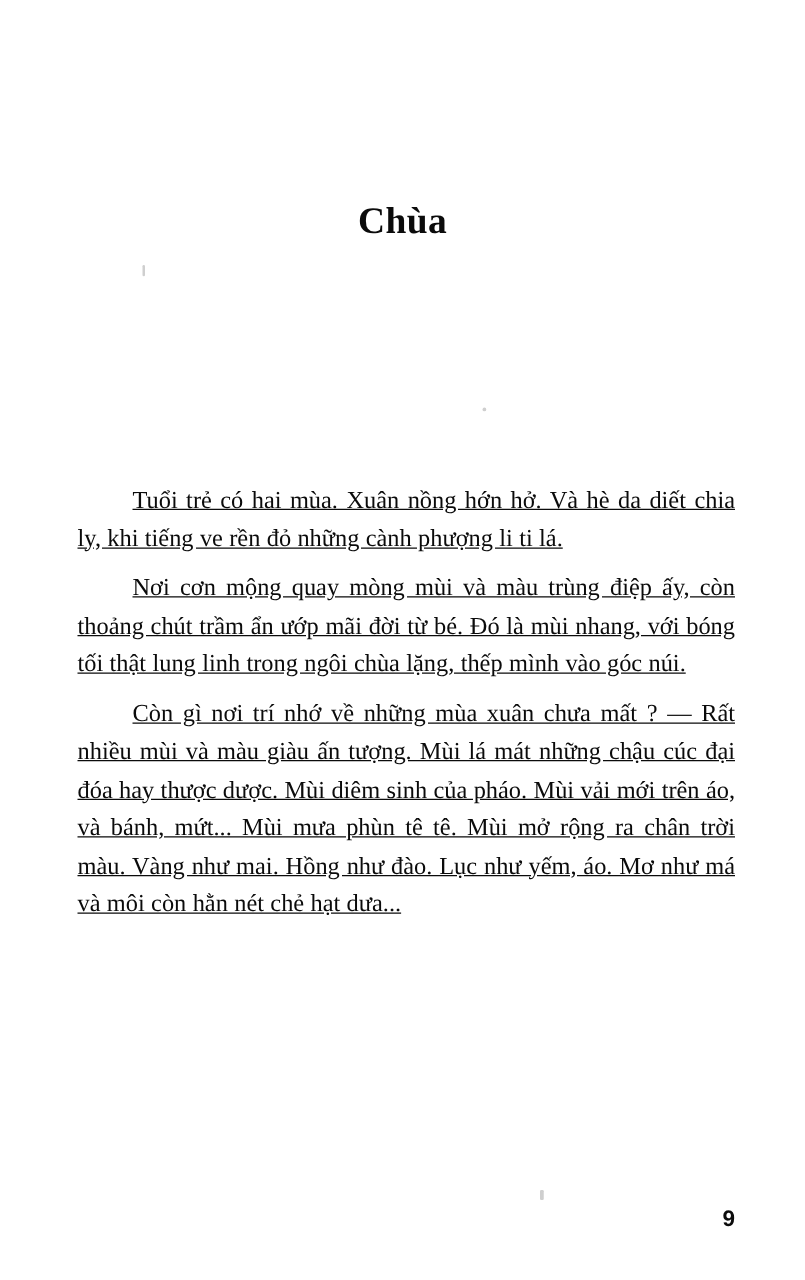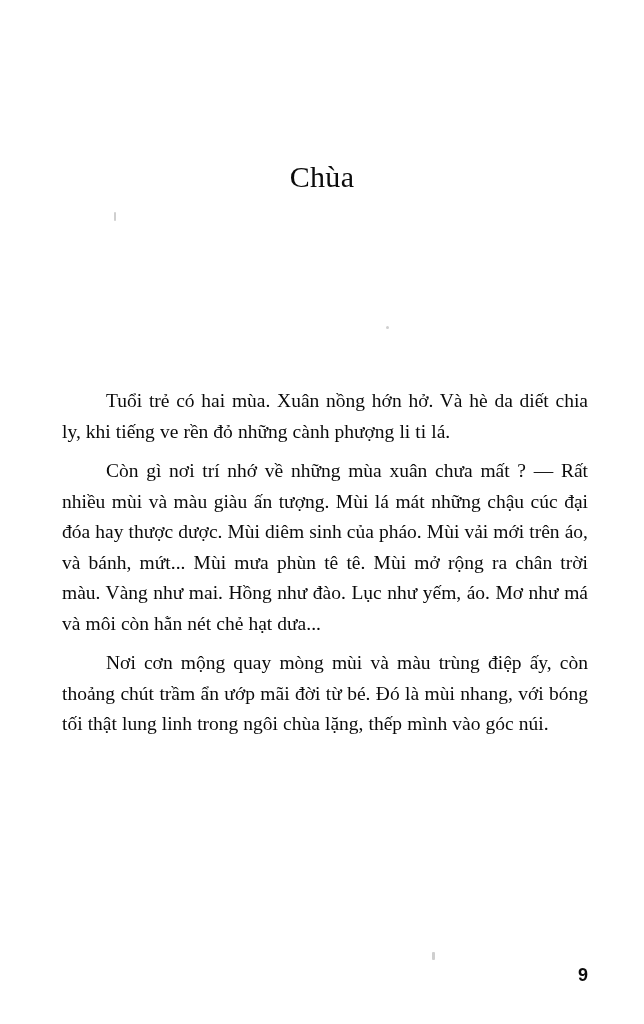--- a/index.html
+++ b/index.html
@@ -16,33 +16,34 @@
     overflow: hidden;
   }
   .page {
     position: absolute;
     inset: 0;
     padding: 0;
   }
   .chapter-title {
     text-align: center;
     font-size: 30px;
-    font-weight: normal;
+    font-weight: bold;
     letter-spacing: 0.3px;
     margin: 0;
     position: absolute;
     top: 160px;
     left: 0;
     right: 0;
   }
   .body-text {
     position: absolute;
     top: 386px;
     left: 62px;
     right: 56px;
+    text-decoration: underline;
   }
   .para {
     margin: 0 0 9px 0;
     font-size: 19.5px;
     line-height: 30.5px;
     text-align: justify;
     text-justify: inter-word;
     text-indent: 44px;
     word-spacing: 0.2px;
   }
@@ -69,22 +70,22 @@
 </style>
 </head>
 <body>
 
 <div class="page">
 
   <h1 class="chapter-title">Chùa</h1>
 
   <div class="body-text">
     <p class="para">Tuổi trẻ có hai mùa. Xuân nồng hớn hở. Và hè da diết chia ly, khi tiếng ve rền đỏ những cành phượng li ti lá.</p>
+    <p class="para">Nơi cơn mộng quay mòng mùi và màu trùng điệp ấy, còn thoảng chút trầm ẩn ướp mãi đời từ bé. Đó là mùi nhang, với bóng tối thật lung linh trong ngôi chùa lặng, thếp mình vào góc núi.</p>
     <p class="para">Còn gì nơi trí nhớ về những mùa xuân chưa mất ? — Rất nhiều mùi và màu giàu ấn tượng. Mùi lá mát những chậu cúc đại đóa hay thược dược. Mùi diêm sinh của pháo. Mùi vải mới trên áo, và bánh, mứt... Mùi mưa phùn tê tê. Mùi mở rộng ra chân trời màu. Vàng như mai. Hồng như đào. Lục như yếm, áo. Mơ như má và môi còn hằn nét chẻ hạt dưa...</p>
-    <p class="para">Nơi cơn mộng quay mòng mùi và màu trùng điệp ấy, còn thoảng chút trầm ẩn ướp mãi đời từ bé. Đó là mùi nhang, với bóng tối thật lung linh trong ngôi chùa lặng, thếp mình vào góc núi.</p>
   </div>
 
   <div class="page-number">9</div>
 
   <span class="speck speck-a"></span>
   <span class="speck speck-b"></span>
   <span class="speck speck-c"></span>
 
 </div>
 

